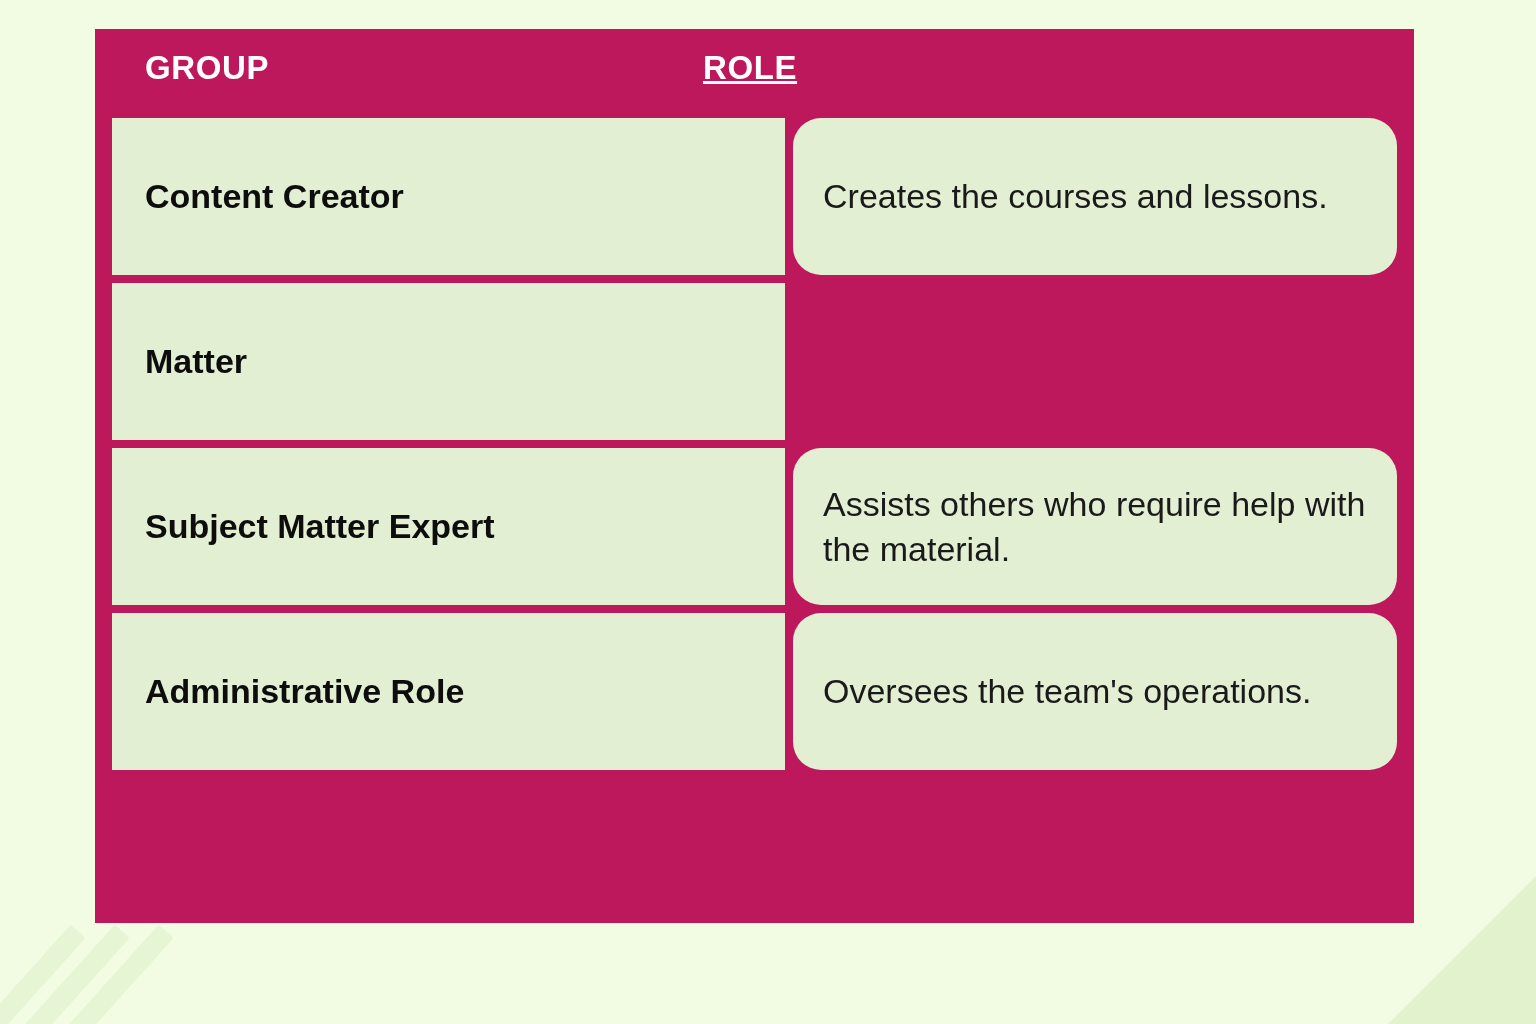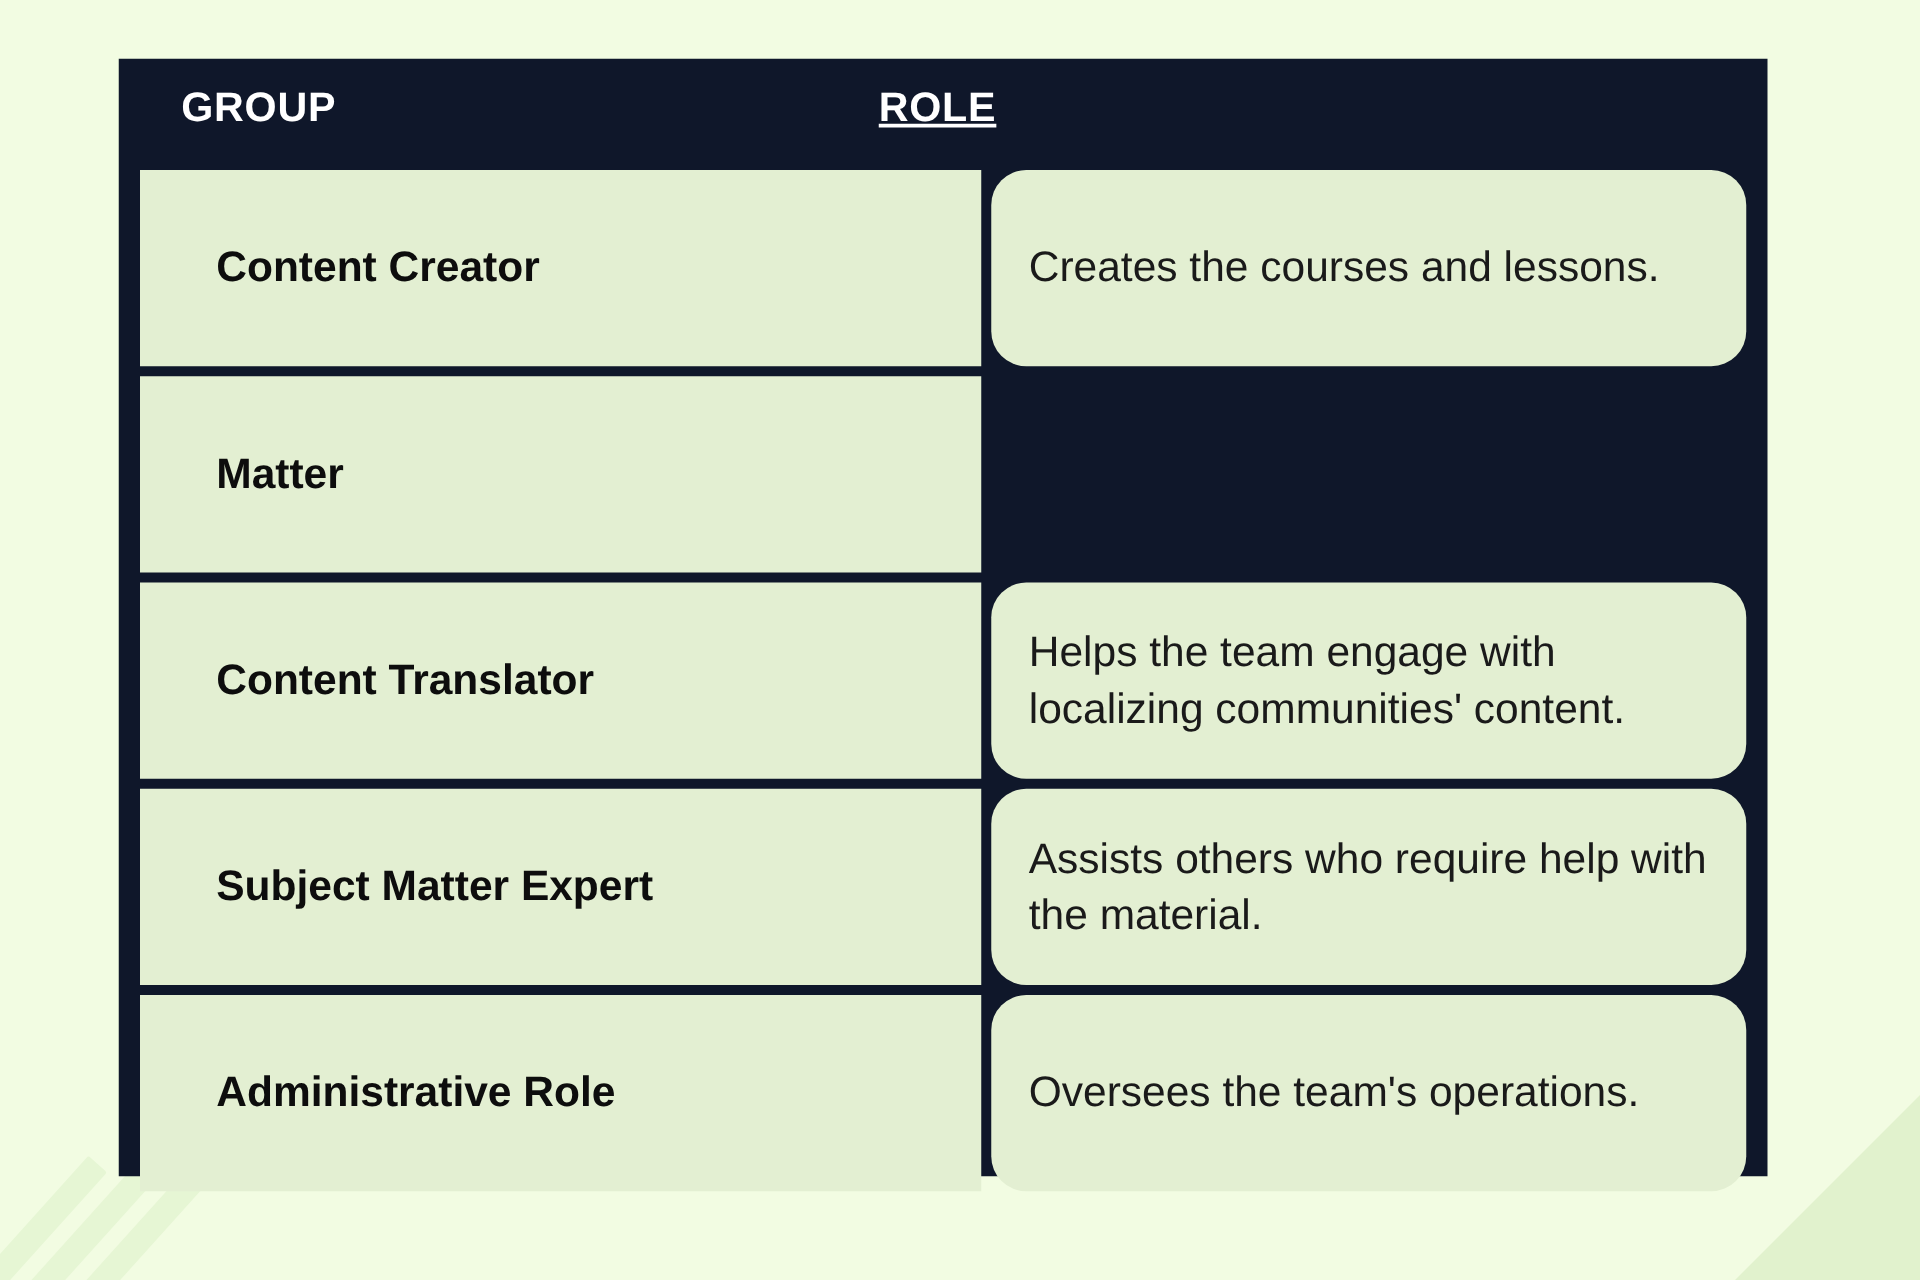--- a/index.html
+++ b/index.html
@@ -41,24 +41,24 @@
     border-radius: 2px;
   }
   .stripe.s1 { left: 18px;  bottom: -38px; }
   .stripe.s2 { left: 62px;  bottom: -38px; }
   .stripe.s3 { left: 106px; bottom: -38px; }
 
   
   #table-card {
     position: absolute;
     left: 95px;
-    top: 47px;
+    top: 29px;
     width: 1319px;
     height: 894px;
-    background: #0f172a;
+    background: #be185d;
     box-sizing: border-box;
   }
   #table-header-row {
     height: 81px;
     display: flex;
     align-items: center;
   }
   .header-cell {
     color: #ffffff;
     font-size: 33px;
@@ -101,21 +101,20 @@
     flex: 1;
     padding-left: 30px;
     padding-right: 30px;
     border-radius: 28px;
   }
   .group-text {
     font-size: 34px;
     font-weight: bold;
     color: #0d0d0d;
     line-height: 1.18;
-    margin-left: 28px;
   }
   .role-text {
     font-size: 34px;
     font-weight: normal;
     color: #1a1a1a;
     line-height: 1.32;
   }
 </style>
 </head>
 <body>
@@ -144,28 +143,20 @@
         <span class="role-text">Creates the courses and lessons.</span>
       </div>
     </div>
 
     <div class="table-row">
       <div class="cell cell-group">
         <span class="group-text">Matter</span>
       </div>
     </div>
 
-    <div class="table-row">
-      <div class="cell cell-group">
-        <span class="group-text">Content Translator</span>
-      </div>
-      <div class="cell cell-role">
-        <span class="role-text">Helps the team engage with localizing communities' content.</span>
-      </div>
-    </div>
 
     <div class="table-row">
       <div class="cell cell-group">
         <span class="group-text">Subject Matter Expert</span>
       </div>
       <div class="cell cell-role">
         <span class="role-text">Assists others who require help with the material.</span>
       </div>
     </div>
 

